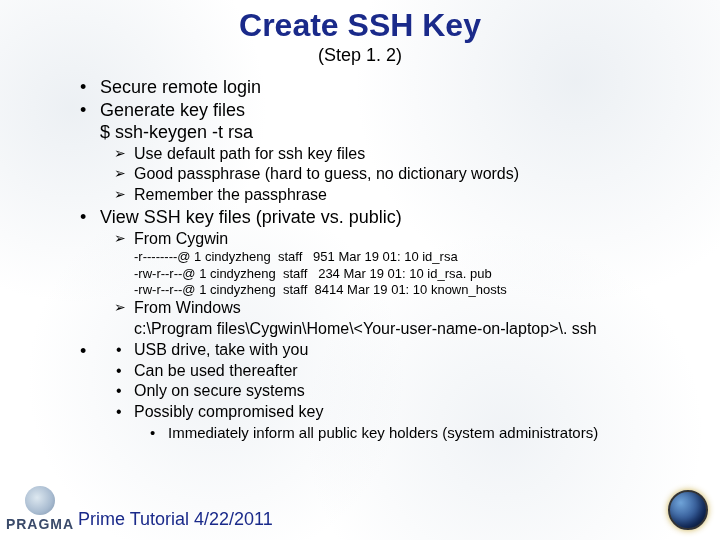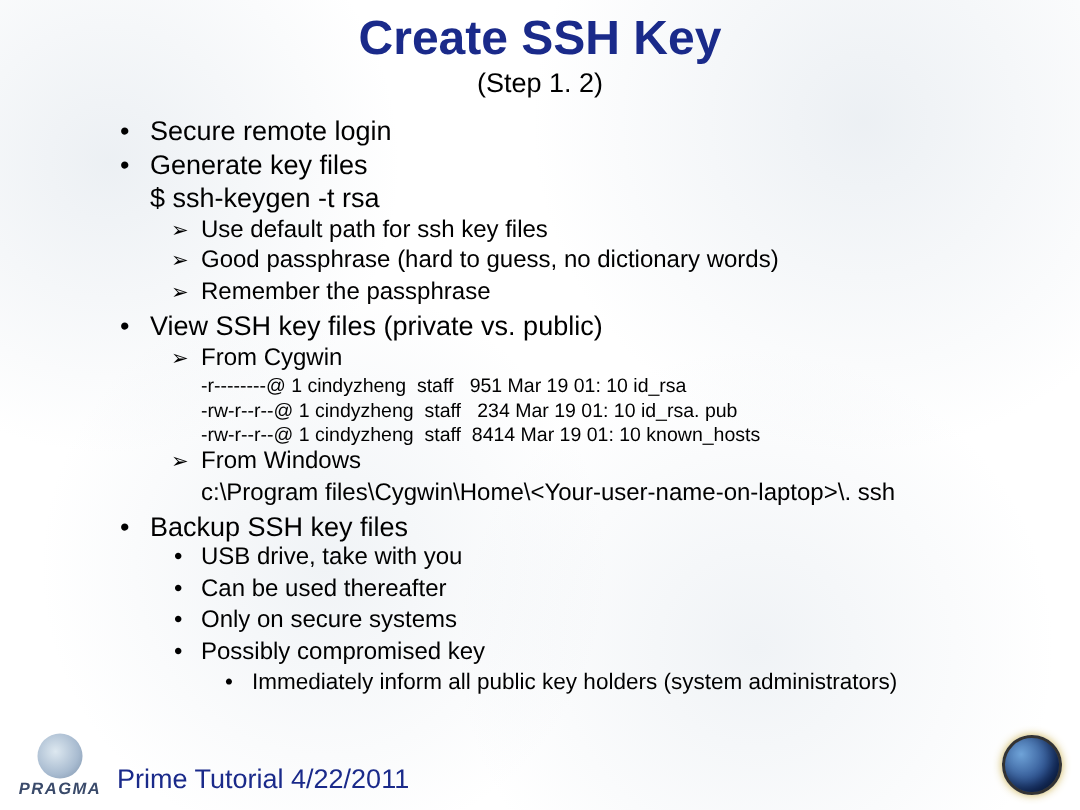--- a/index.html
+++ b/index.html
@@ -160,26 +160,25 @@
     justify-content: flex-end;
   }
   .pragma-globe {
     width: 30px;
     height: 30px;
     border-radius: 50%;
     background: radial-gradient(circle at 40% 40%, #dde8f0 0%, #a8bbd0 60%, #7a8fa8 100%);
     position: relative;
   }
   .pragma-text {
-    font-size: 11px;
+    font-size: 14px;
     font-weight: bold;
     letter-spacing: 1px;
     color: #3a4a6a;
     margin-top: 1px;
-    font-style: italic;
   }
 </style>
 </head>
 <body>
 
 <div class="slide">
   <h1 class="title">Create SSH Key</h1>
   <div class="subtitle">(Step 1. 2)</div>
 
   <ul class="lvl1">
@@ -207,21 +206,20 @@
           </ul>
         </li>
         <li>
           <span>From Windows</span>
           <div class="lvl2-sub">c:\Program files\Cygwin\Home\&lt;Your-user-name-on-laptop&gt;\. ssh</div>
         </li>
       </ul>
     </li>
 
     <li class="bulleted">
-      <span>Backup SSH key files</span>
       <ul class="lvl3">
         <li>USB drive, take with you</li>
         <li>Can be used thereafter</li>
         <li>Only on secure systems</li>
         <li>
           <span>Possibly compromised key</span>
           <ul class="lvl4">
             <li>Immediately inform all public key holders (system administrators)</li>
           </ul>
         </li>

